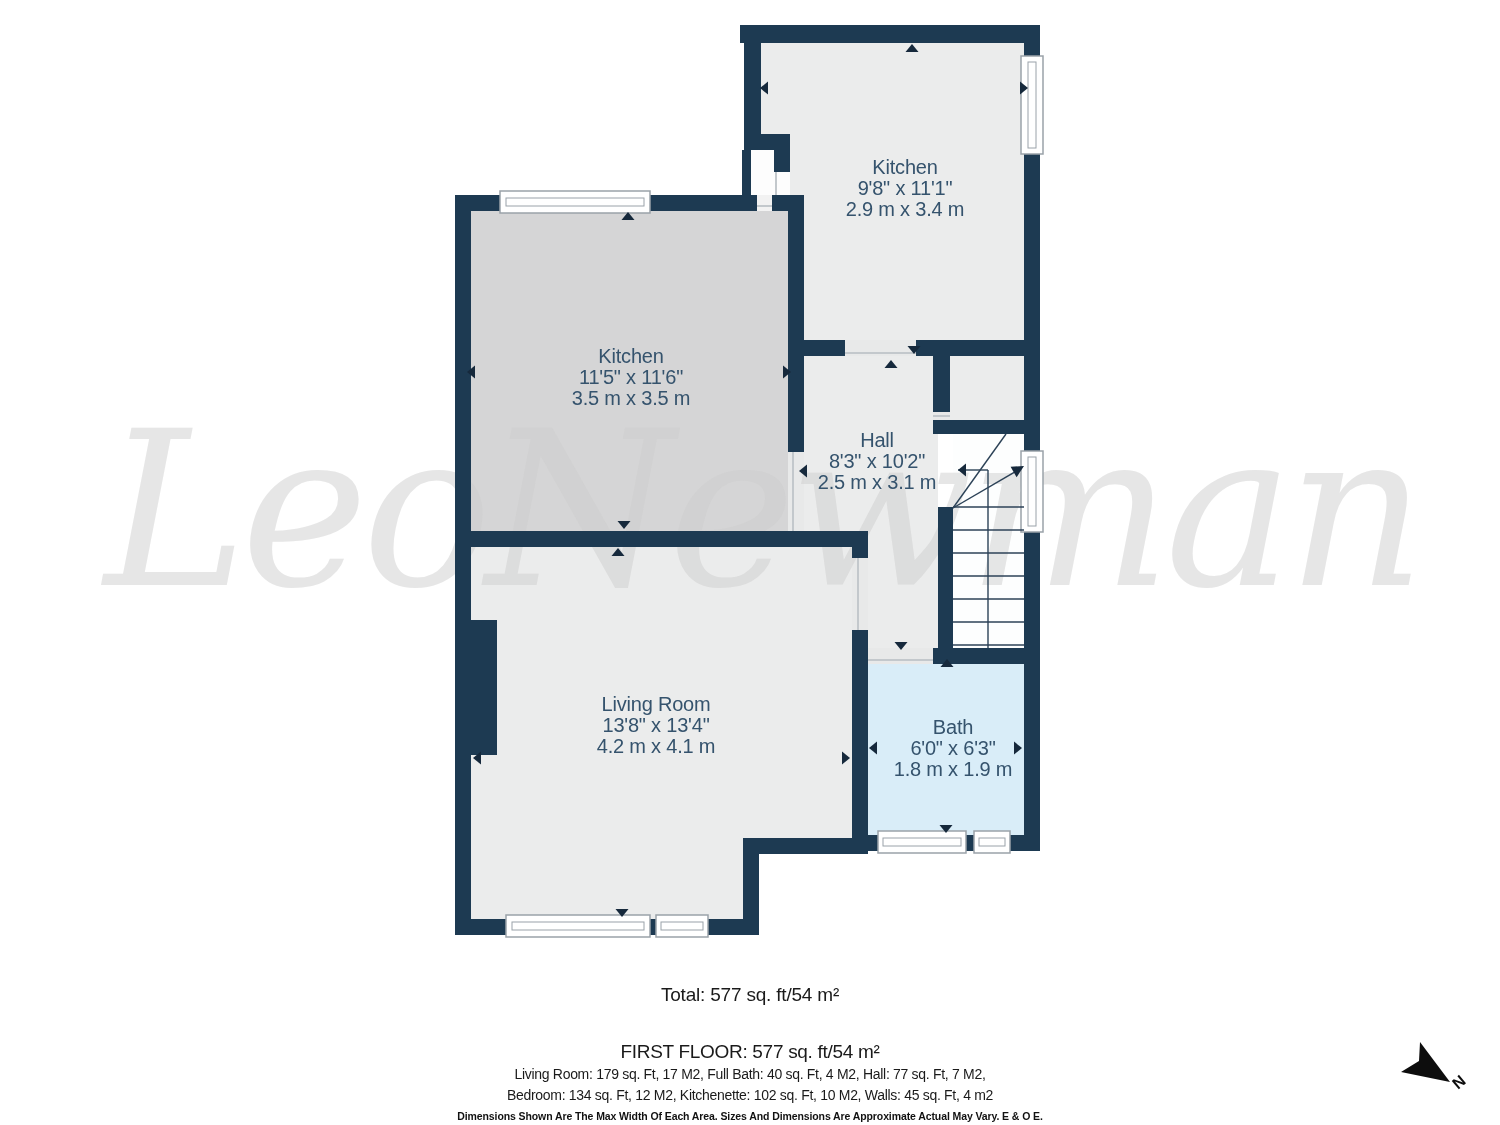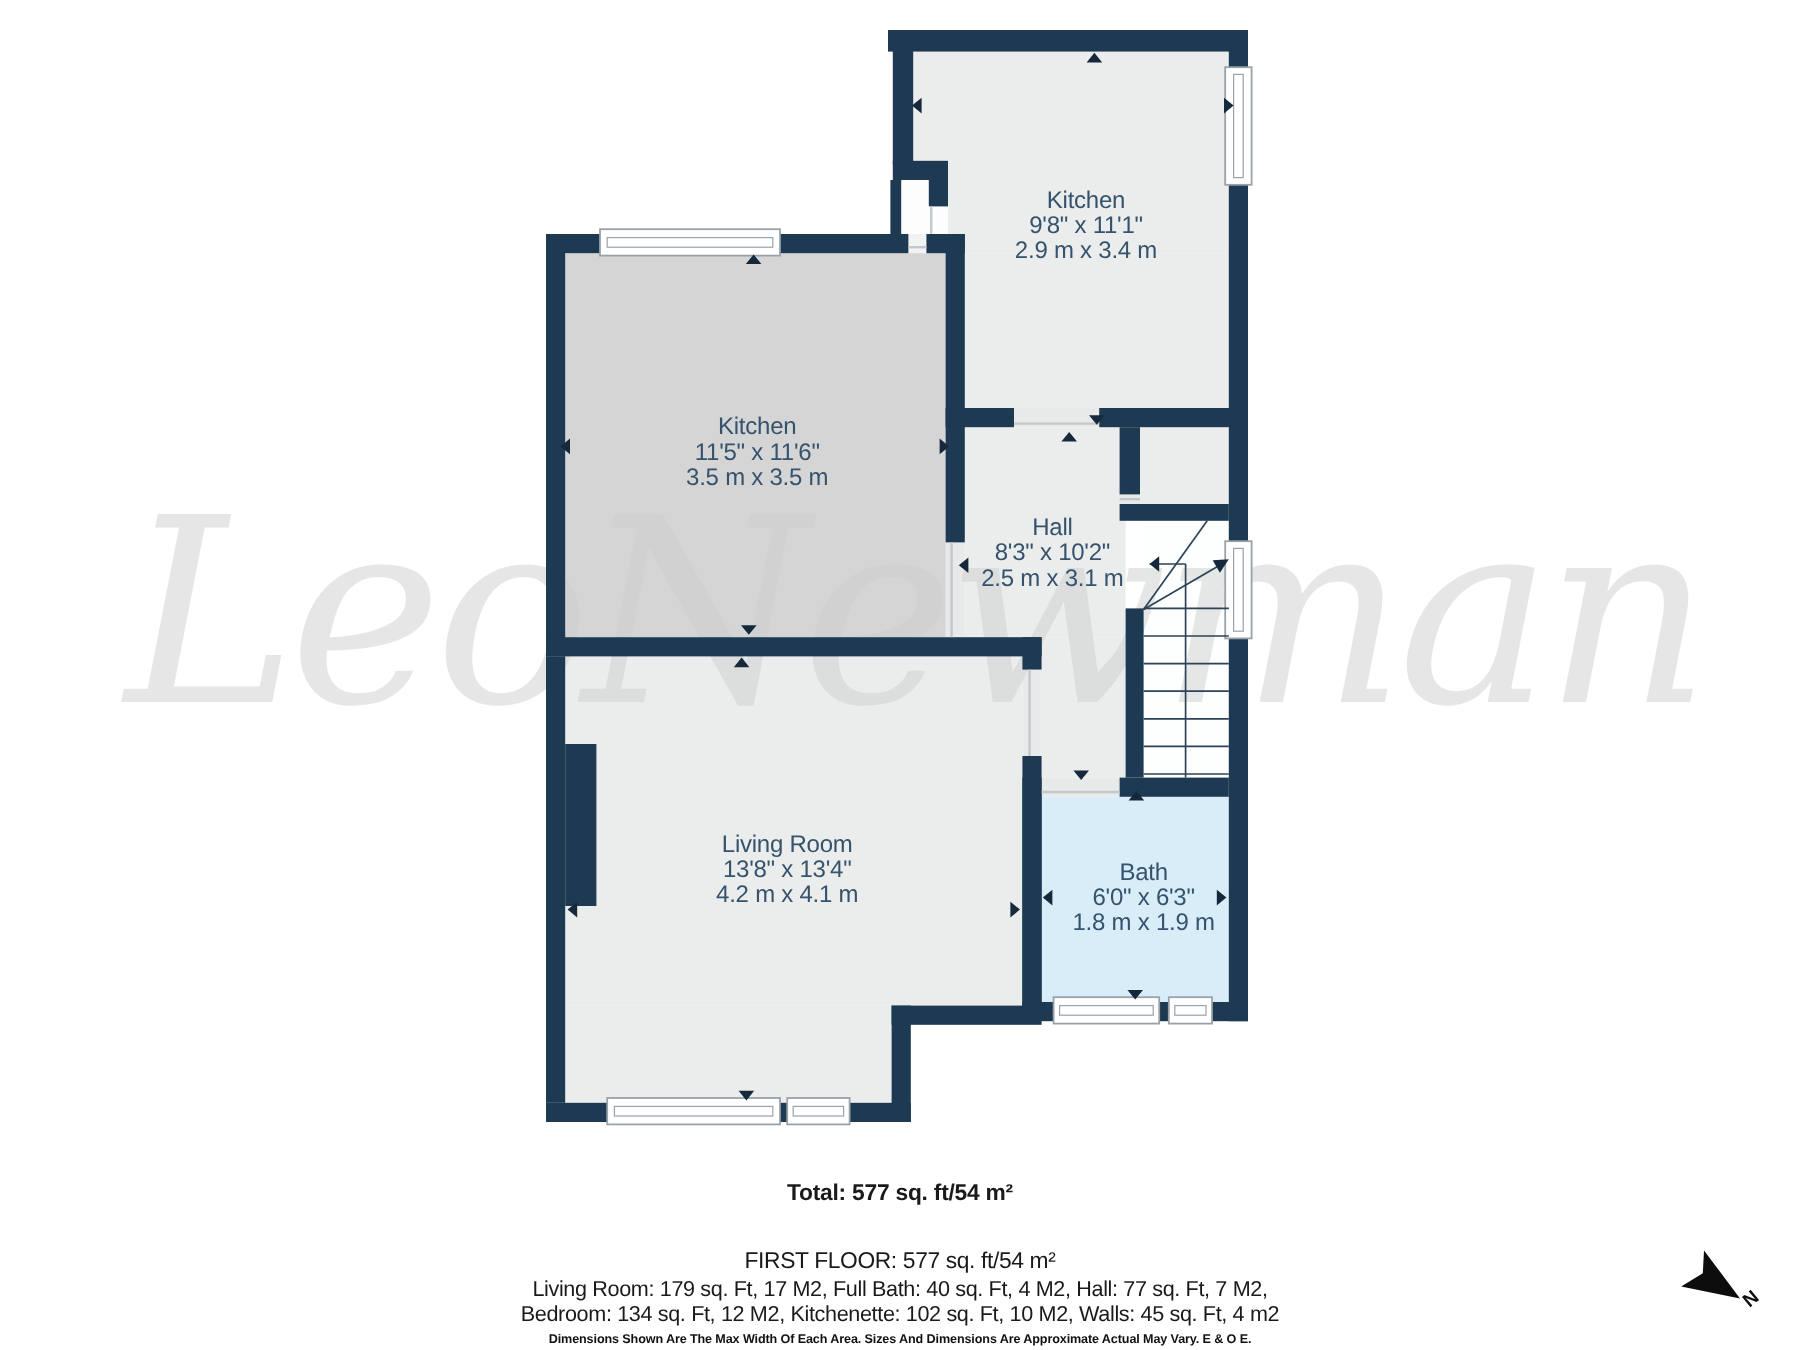--- a/index.html
+++ b/index.html
@@ -8,23 +8,23 @@
   }
   *{box-sizing:border-box;}
   html,body{margin:0;padding:0;background:#fff;}
   #stage{position:relative;width:1500px;height:1125px;background:#fff;overflow:hidden;
          font-family:"Liberation Sans",sans-serif;}
   #plan-svg{position:absolute;left:0;top:0;}
   .room-label{position:absolute;transform:translateX(-50%);text-align:center;
               color:var(--label);font-size:20px;line-height:21px;letter-spacing:-0.2px;white-space:nowrap;}
   .room-name{font-weight:400;}
   .summary{position:absolute;left:0;top:982px;width:1500px;text-align:center;color:var(--ink);}
-  .s-total{font-size:19px;font-weight:bold;line-height:25px;letter-spacing:-0.2px;}
+  .s-total{font-size:19px;font-weight:normal;line-height:25px;letter-spacing:-0.2px;}
   .s-floor{font-size:19px;line-height:25px;letter-spacing:-0.3px;margin-top:32px;}
-  .s-line{font-size:18px;line-height:21px;letter-spacing:-0.3px;}
+  .s-line{font-size:14px;line-height:21px;letter-spacing:-0.3px;}
   .s-disclaimer{font-size:10.5px;font-weight:bold;letter-spacing:-0.1px;margin-top:4px;color:#111;}
   .compass{position:absolute;left:1398px;top:1032px;width:90px;height:80px;}
 </style>
 </head>
 <body>
 
 <div id="stage">
 
   <svg id="plan-svg" width="1500" height="1125" viewBox="0 0 1500 1125">
 

